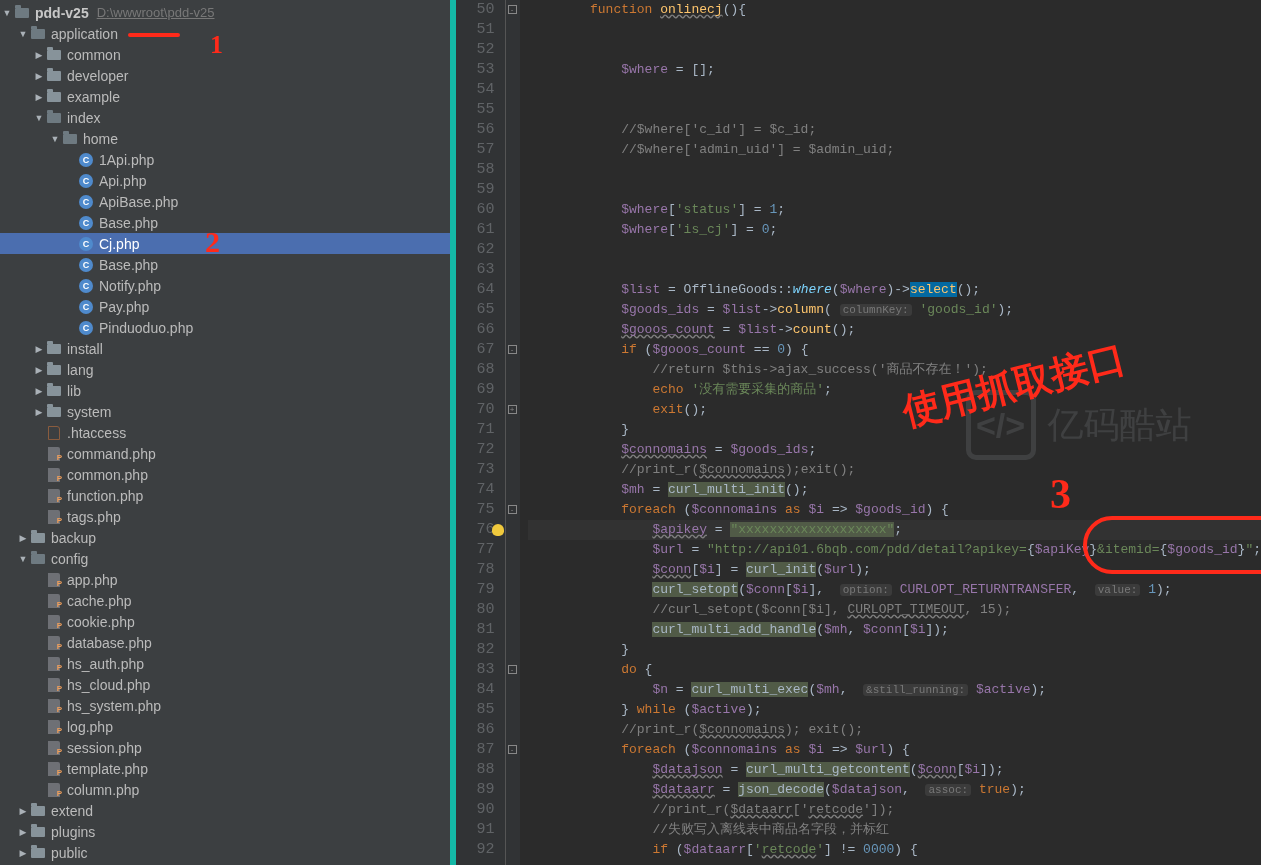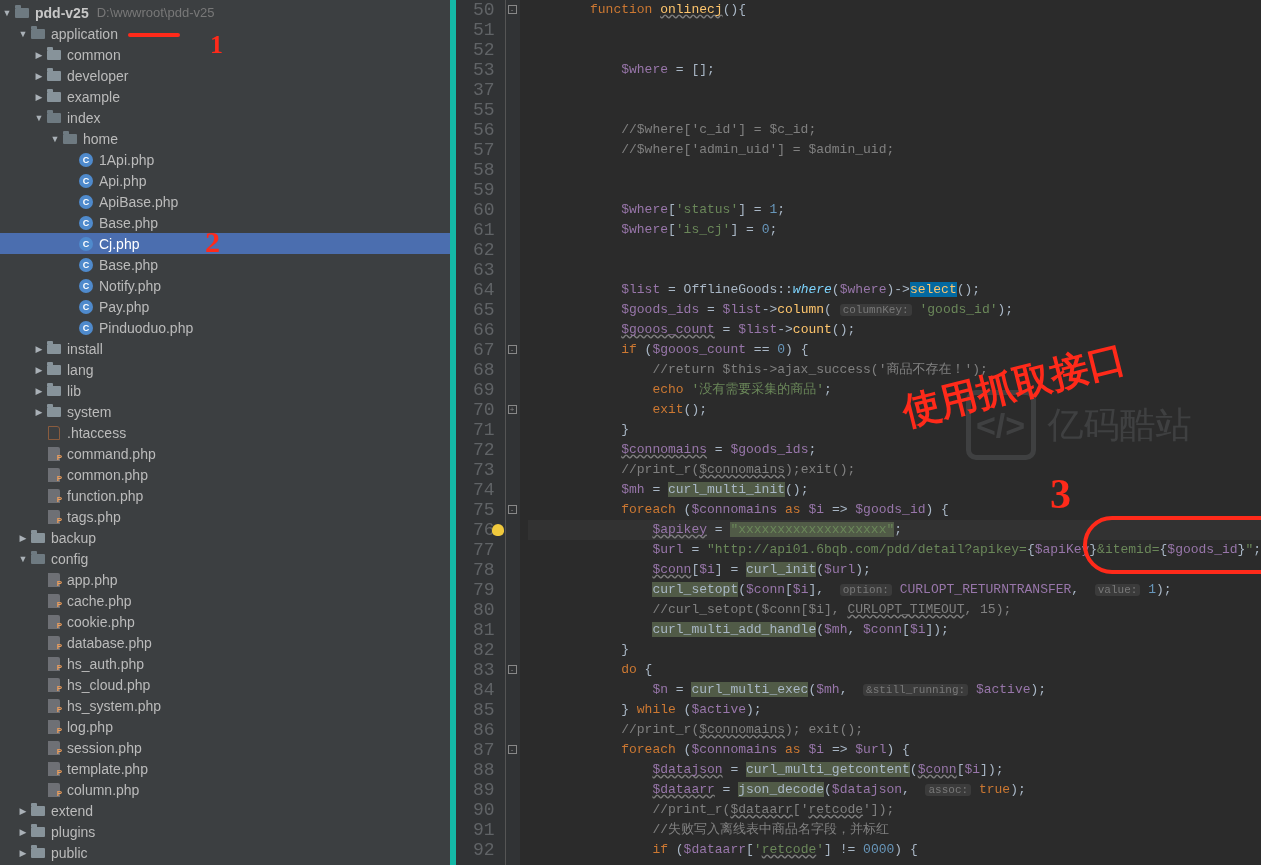--- a/index.html
+++ b/index.html
@@ -45,37 +45,37 @@
 .icon-folder::before { content: ''; position: absolute; top: -3px; left: 0; width: 6px; height: 3px; background: #87939a; border-radius: 1px 1px 0 0; }
 .icon-folder-open { width: 14px; height: 10px; background: #6e7a81; border-radius: 1px; position: relative; }
 .icon-folder-open::before { content: ''; position: absolute; top: -3px; left: 0; width: 6px; height: 3px; background: #6e7a81; border-radius: 1px 1px 0 0; }
 .icon-php { width: 14px; height: 14px; background: #4f8acc; border-radius: 50%; color: #fff; font-size: 9px; font-weight: bold; display: flex; align-items: center; justify-content: center; }
 .icon-php::after { content: 'C'; }
 .icon-phpfile { width: 12px; height: 14px; background: #6e7075; border-radius: 0 2px 0 0; position: relative; }
 .icon-phpfile::after { content: 'P'; color: #f1a05c; font-size: 8px; font-weight: bold; position: absolute; bottom: -1px; right: -2px; }
 .icon-htaccess { width: 12px; height: 14px; border: 1px solid #8a5c3e; border-radius: 0 3px 0 0; }
 .tree-label { color: #bbbbbb; }
 .tree-item.selected .tree-label { color: #fff; }
-.tree-path { color: #787878; margin-left: 8px; font-size: 13px; }
+.tree-path { color: #787878; margin-left: 8px; font-size: 13px; text-decoration: underline; }
 .tree-item.root .tree-label { font-weight: bold; color: #c8c8c8; }
 
 .editor-area {
   flex: 1;
   display: flex;
   background: #2b2b2b;
   position: relative;
 }
 .gutter {
   background: #313335;
   width: 50px;
   text-align: right;
   padding: 0 10px 0 0;
   color: #606366;
   font-family: 'Consolas', 'Courier New', monospace;
-  font-size: 18px;
+  font-size: 15px;
   line-height: 20px;
   border-right: 1px solid #555;
   user-select: none;
 }
 .fold-gutter {
   width: 14px;
   background: #313335;
   position: relative;
 }
 .fold-mark {
@@ -539,21 +539,21 @@
           <span class="tree-label">public</span>
         </div>
       </div>
   </div>
   <div class="editor-area">
     <div class="gutter" id="gutter">
         <div>50</div>
         <div>51</div>
         <div>52</div>
         <div>53</div>
-        <div>37</div>
+        <div>54</div>
         <div>55</div>
         <div>56</div>
         <div>57</div>
         <div>58</div>
         <div>59</div>
         <div>60</div>
         <div>61</div>
         <div>62</div>
         <div>63</div>
         <div>64</div>

